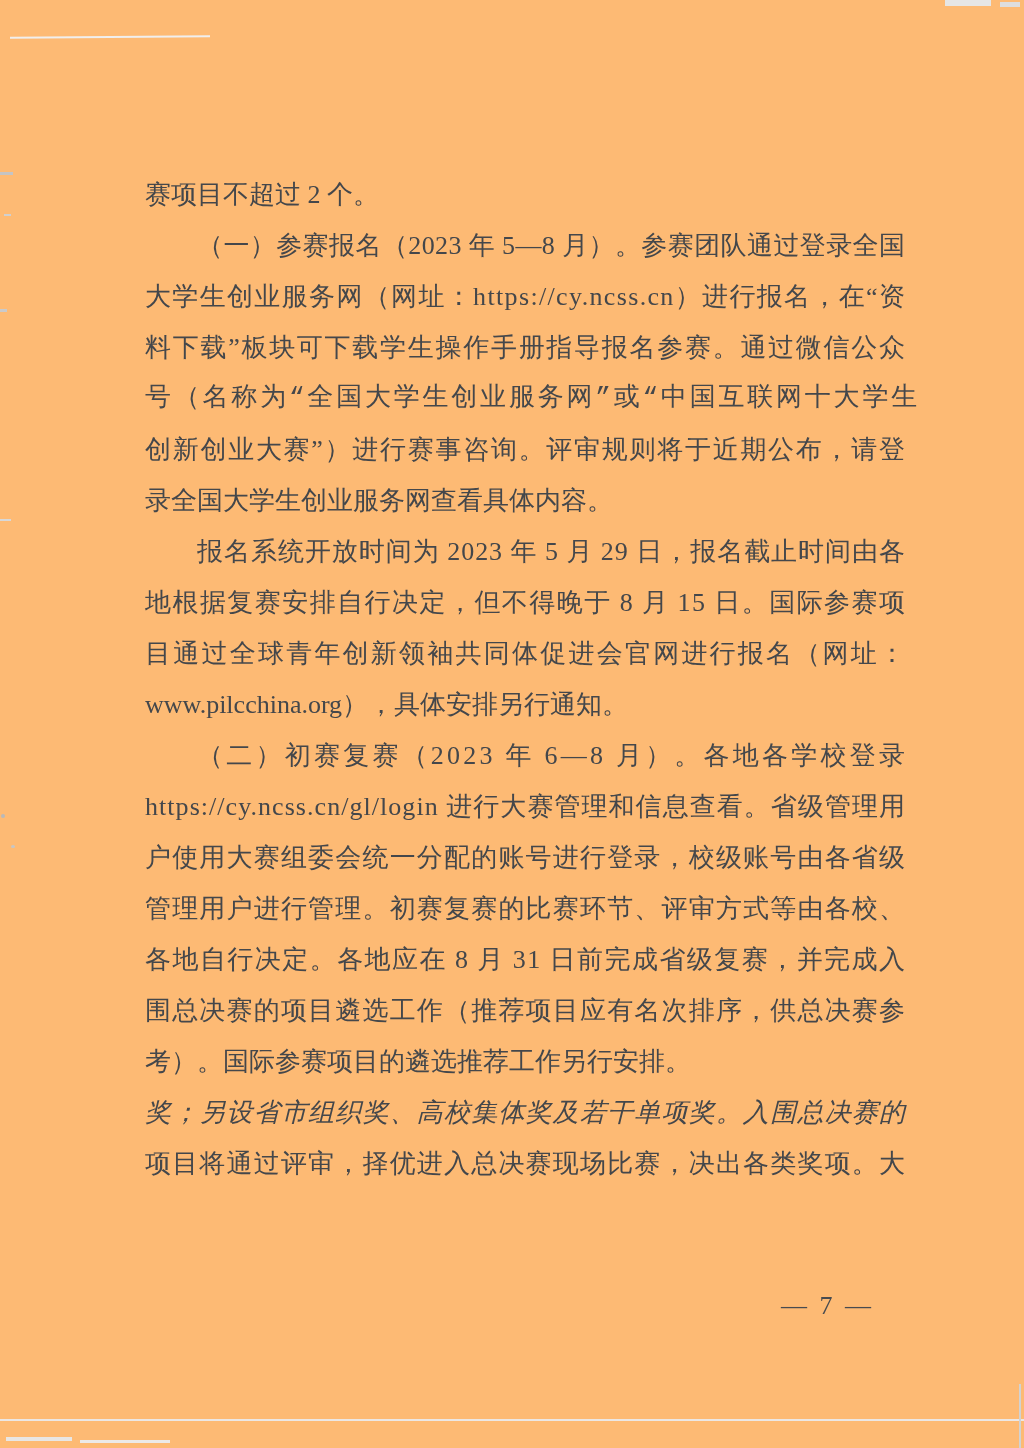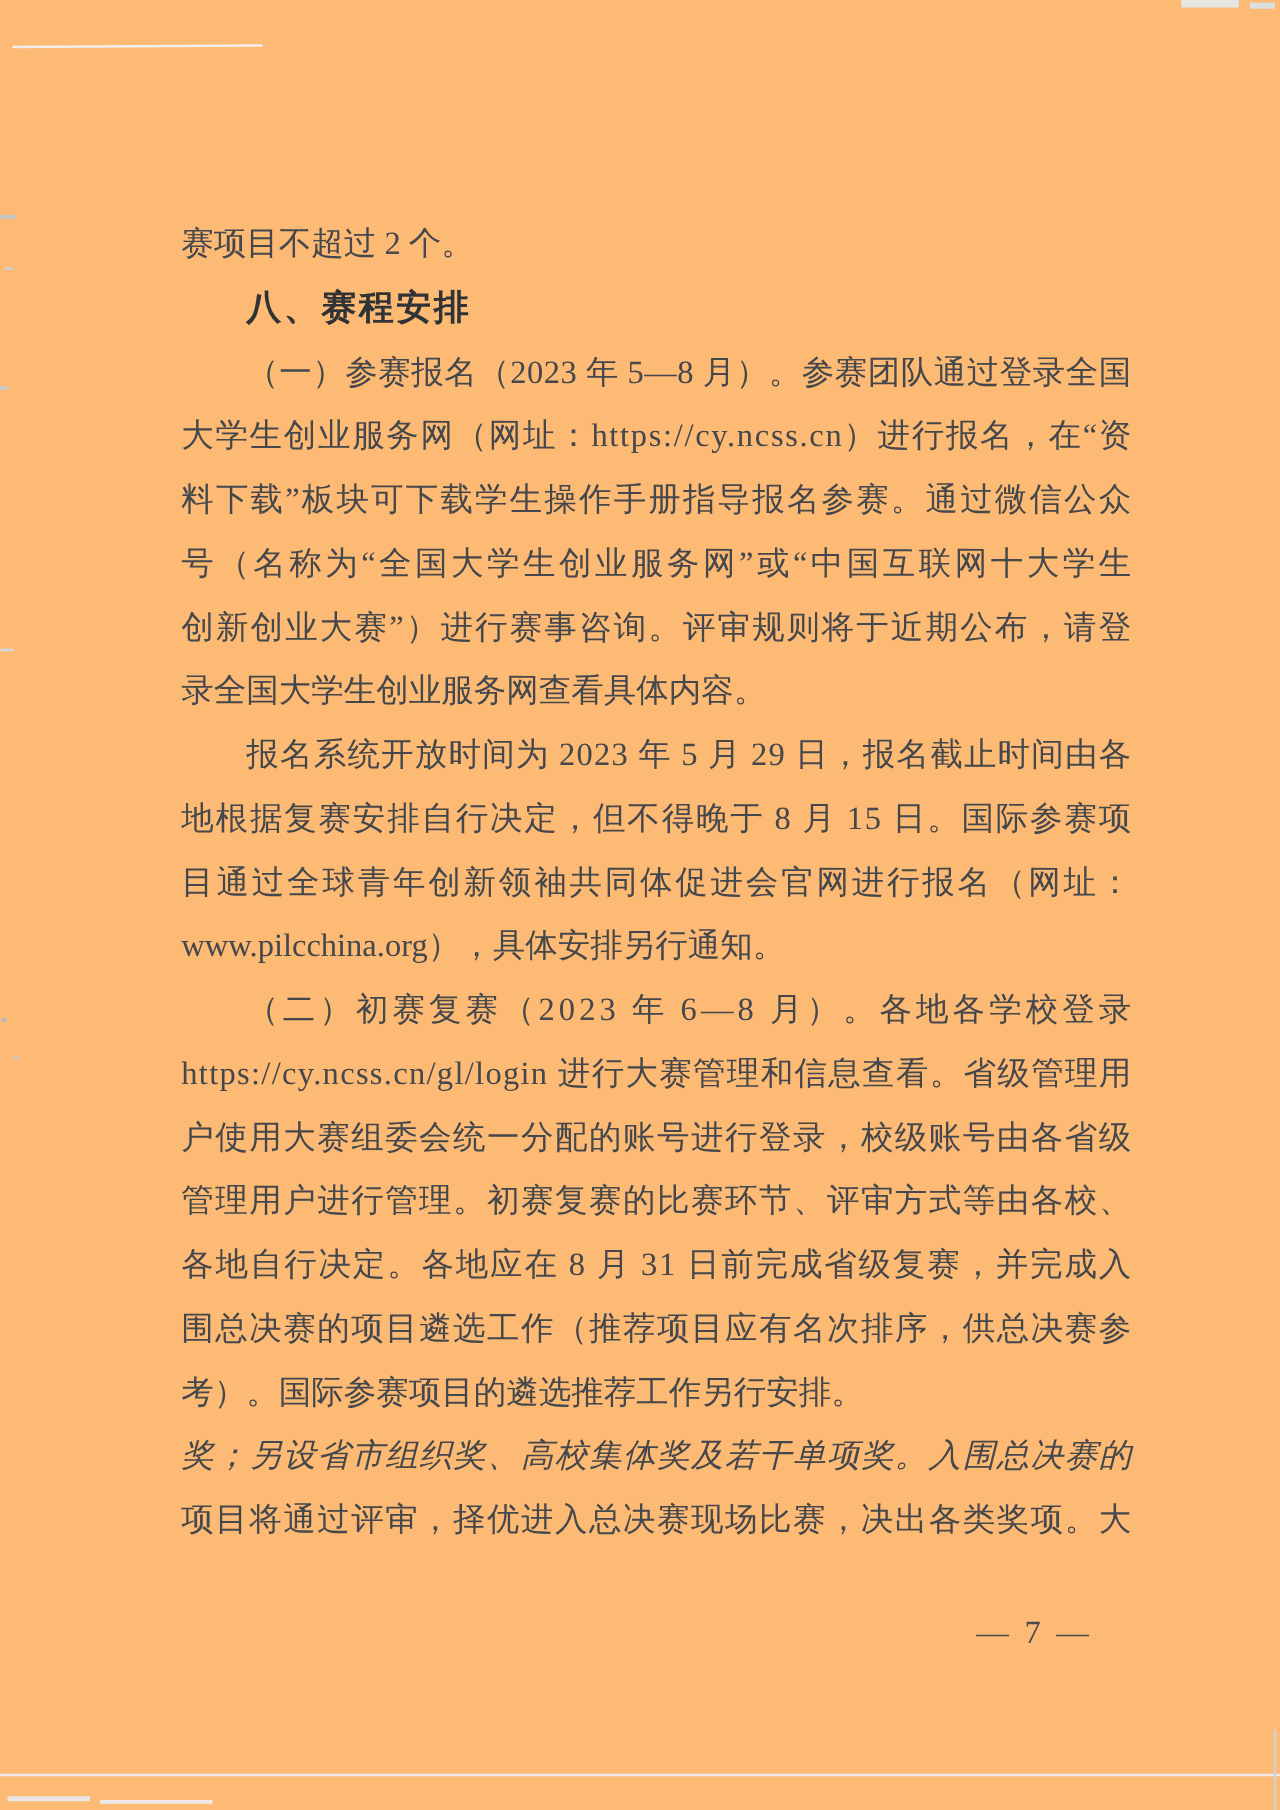--- a/index.html
+++ b/index.html
@@ -85,26 +85,25 @@
   <div class="artifact a7"></div>
   <div class="artifact a8"></div>
   <div class="artifact a9"></div>
   <div class="artifact a10"></div>
   <div class="artifact a11"></div>
   <div class="artifact a12"></div>
   <div class="artifact a13"></div>
 
   <div class="textblock" id="textblock">
       <div class="line end">赛项目不超过 2 个。</div>
-      <div class="heading">八、赛程安排</div>
       <div class="para">
         <div class="line indent fit" style="letter-spacing: 0.403226px;">（一）参赛报名（2023 年 5—8 月）。参赛团队通过登录全国</div>
         <div class="line fit" style="letter-spacing: 1.34334px;">大学生创业服务网（网址：https://cy.ncss.cn）进行报名，在“资</div>
         <div class="line fit" style="letter-spacing: 1.72049px;">料下载”板块可下载学生操作手册指导报名参赛。通过微信公众</div>
-        <div class="line fit" style="letter-spacing: 2.79167px;">号（名称为“全国大学生创业服务网”或“中国互联网十大学生</div>
+        <div class="line fit" style="letter-spacing: 2.79167px; font-family: Liberation Mono, monospace;">号（名称为“全国大学生创业服务网”或“中国互联网十大学生</div>
         <div class="line fit" style="letter-spacing: 1.72049px;">创新创业大赛”）进行赛事咨询。评审规则将于近期公布，请登</div>
         <div class="line end">录全国大学生创业服务网查看具体内容。</div>
       </div>
       <div class="para">
         <div class="line indent fit" style="letter-spacing: 0.969697px; text-align: right;">报名系统开放时间为 2023 年 5 月 29 日，报名截止时间由各</div>
         <div class="line fit" style="letter-spacing: 1.45161px; text-align: right;">地根据复赛安排自行决定，但不得晚于 8 月 15 日。国际参赛项</div>
         <div class="line fit" style="letter-spacing: 2.23077px;">目通过全球青年创新领袖共同体促进会官网进行报名（网址：</div>
         <div class="line end">www.pilcchina.org），具体安排另行通知。</div>
       </div>
       <div class="para">

